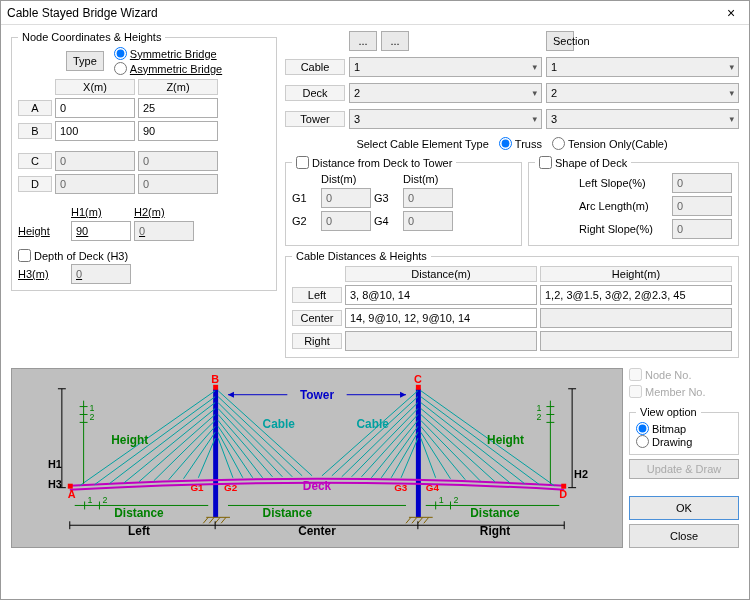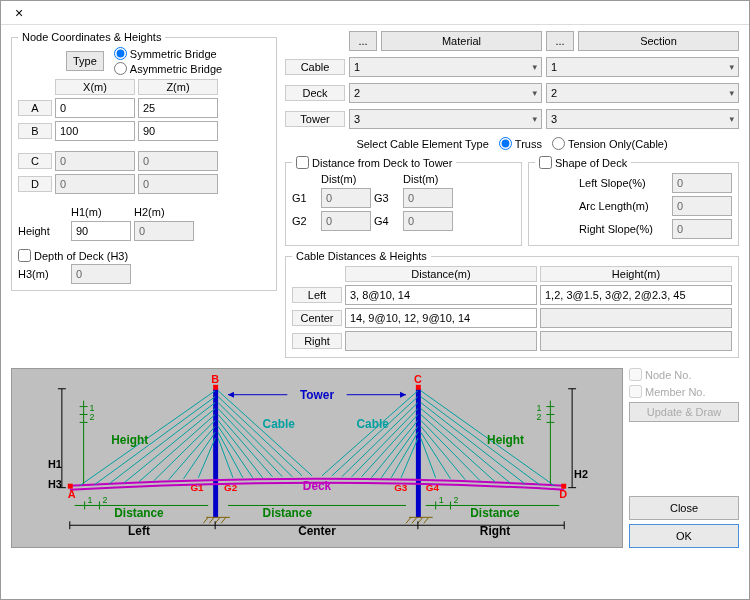--- a/index.html
+++ b/index.html
@@ -19,21 +19,21 @@
   .btn-wide { flex: 1; text-align: center; }
   .btn-small { width: 28px; text-align: center; }
   .combo { border: 1px solid #adadad; background: #efefef; height: 20px; padding: 0 4px; display: flex; align-items: center; justify-content: space-between; }
   .combo .arrow { font-size: 9px; color: #555; }
   input[type=text] { border: 1px solid #adadad; height: 20px; font-size: 11px; padding: 0 4px; font-family: inherit; }
   input[type=text]:disabled { background: #efefef; color: #666; }
   .lbl { display: inline-block; }
   .coord-grid { display: grid; grid-template-columns: 34px 80px 80px; gap: 3px 3px; align-items: center; }
   .coord-grid .hdr { text-align: center; border: 1px solid #ccc; background: #f4f4f4; padding: 1px 0; }
   .coord-grid .rlbl { text-align: center; border: 1px solid #ccc; background: #f4f4f4; padding: 1px 0; }
-  .height-grid { display: grid; grid-template-columns: 50px 60px 60px; gap: 3px; align-items: center; }
+  .height-grid { display: grid; grid-template-columns: 50px 60px 60px; gap: 3px; align-items: center; text-decoration: underline; }
   .matsec-row { display: grid; grid-template-columns: 60px 1fr 1fr; gap: 4px; align-items: center; margin-top: 2px; }
   .matsec-hdr { display: grid; grid-template-columns: 60px 28px 1fr 28px 1fr; gap: 4px; align-items: center; }
   .element-type { display: flex; align-items: center; gap: 10px; justify-content: center; margin-top: 4px; }
   .dds-row { display: flex; gap: 6px; margin-top: 2px; }
   .dist-grid { display: grid; grid-template-columns: 26px 50px 26px 50px; gap: 3px; align-items: center; }
   .shape-grid { display: grid; grid-template-columns: 90px 60px; gap: 3px; align-items: center; margin-left: 44px; }
   .cable-dist { display: grid; grid-template-columns: 50px 1fr 1fr; gap: 3px; align-items: center; }
   .cable-dist .chdr { text-align: center; border: 1px solid #ccc; background: #f4f4f4; padding: 1px 0; }
   .cable-dist .rl { text-align: center; border: 1px solid #ccc; background: #f4f4f4; padding: 1px 0; }
   .diagram-row { display: flex; gap: 6px; margin-top: 6px; }
@@ -45,32 +45,33 @@
   .radio { display: flex; align-items: center; gap: 3px; }
   .radio input { margin: 0; }
   .disabled-text { color: #aaa; }
   svg text { font-family: "Segoe UI", Tahoma, sans-serif; }
 </style>
 </head>
 <body>
 
 <div class="window">
   <div class="titlebar">
+    <span class="title">Cable Stayed Bridge Wizard</span>
     <span class="close-x">×</span>
   </div>
 
   <div class="body">
     <div class="top">
 
       <div class="left-col">
         <fieldset>
           <legend>Node Coordinates &amp; Heights</legend>
           <div class="row" style="gap:10px; margin-bottom:4px;">
             <button class="btn">Type</button>
-            <div style="display:flex; flex-direction:column; gap:2px;">
+            <div style="display:flex; flex-direction:column; gap:2px;text-decoration:underline;">
               <label class="radio">
                   <input type="radio" checked="" style="">
                   <span>Symmetric Bridge</span>
                 </label>
               <label class="radio">
                   <input type="radio" style="">
                   <span>Asymmetric Bridge</span>
                 </label>
             </div>
           </div>
@@ -109,21 +110,20 @@
             <span class="hdr">H3(m)</span>
             <input type="text" disabled="" value="0" style="">
           </div>
         </fieldset>
       </div>
 
       <div class="right-col">
         <div class="matsec-hdr">
           <span></span>
           <button class="btn btn-small">...</button>
-          <button class="btn btn-wide">Material</button>
           <button class="btn btn-small">...</button>
           <button class="btn btn-wide">Section</button>
         </div>
         <div class="matsec-row">
           <span class="rlbl" style="border:1px solid #ccc; background:#f4f4f4; text-align:center; padding:1px 0;">Cable</span>
           <div class="combo">
               <span>1</span>
               <span class="arrow">▾</span>
             </div>
           <div class="combo">
@@ -376,20 +376,31 @@
       </div>
       <div class="side-panel">
         <label class="chk disabled-text">
             <input type="checkbox" disabled="" style="">
             <span>Node No.</span>
           </label>
         <label class="chk disabled-text">
             <input type="checkbox" disabled="" style="">
             <span>Member No.</span>
           </label>
+        <fieldset style="margin-top:4px;">
+          <legend>View option</legend>
+          <label class="radio">
+              <input type="radio" checked="" style="">
+              <span>Bitmap</span>
+            </label>
+          <label class="radio">
+              <input type="radio" style="">
+              <span>Drawing</span>
+            </label>
+        </fieldset>
         <button class="btn disabled-text" disabled="">Update &amp; Draw</button>
         <div style="flex:1;"></div>
+        <button class="btn ok-btn" style="height:24px;">OK</button>
         <button class="btn" style="height:24px;">Close</button>
-        <button class="btn ok-btn" style="height:24px;">OK</button>
       </div>
     </div>
   </div>
 </div>
 
 </body></html>

